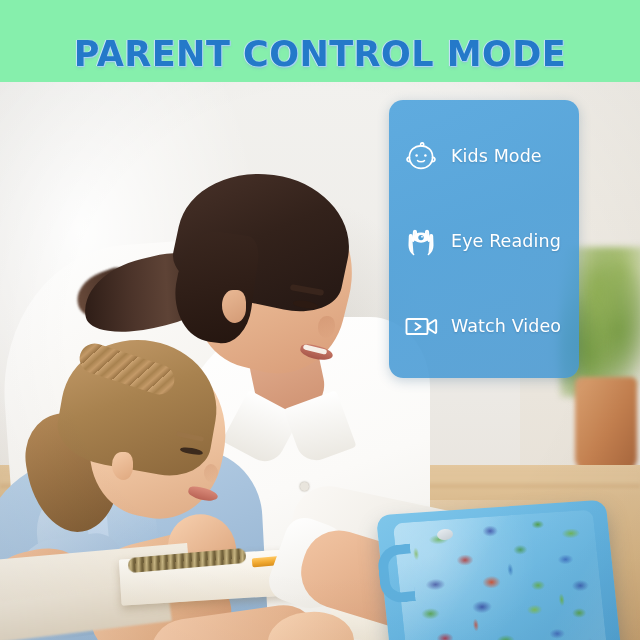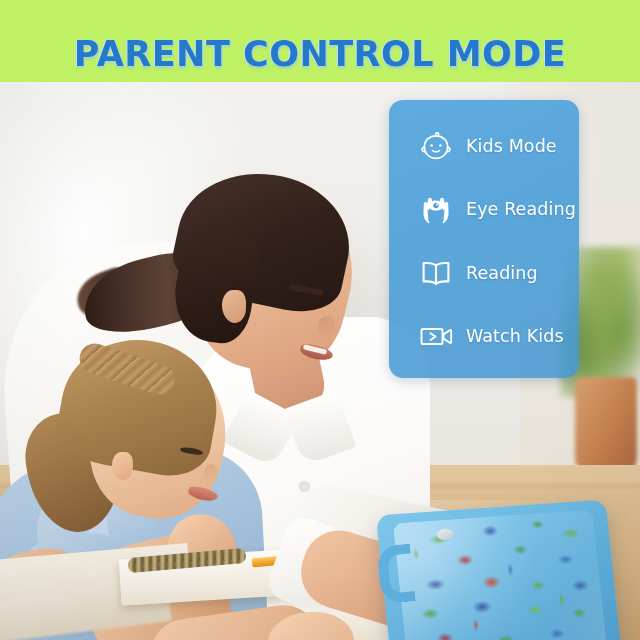--- a/index.html
+++ b/index.html
@@ -6,21 +6,21 @@
 
   html, body {
     width: 640px; height: 640px;
     overflow: hidden;
     font-family: "Liberation Sans", sans-serif;
   }
 
   #stage {
     position: relative;
     width: 640px; height: 640px;
-    background: #bef264;
+    background: #86efac;
     overflow: hidden;
   }
 
   
   .photo-scene {
     position: absolute;
     left: 0; top: 82px;
     width: 640px; height: 558px;
     overflow: hidden;
   }
@@ -473,21 +473,21 @@
 
   
   .feature-panel {
     position: absolute;
     left: 389px; top: 100px;
     width: 190px; height: 278px;
     background: linear-gradient(160deg, rgba(84,166,222,.93) 0%,
                 rgba(74,158,216,.90) 45%, rgba(70,152,211,.86) 100%);
     border-radius: 14px;
     box-shadow: 0 3px 12px rgba(40,90,130,.25);
-    padding: 14px 0 10px 15px;
+    padding: 14px 0 10px 0;
     display: flex;
     flex-direction: column;
     justify-content: space-around;
   }
   .feature-row {
     display: flex;
     align-items: center;
     gap: 9px;
     padding-left: 11px;
     height: 58px;
@@ -633,37 +633,27 @@
           <path d="M12.4 20.2c-.3-2 .2-7.9.3-9.4.1-1.6 2.4-1.6 2.5 0 .1 1.6.3 6.3.4 8" fill="#ffffff" fill-opacity=".9"></path>
           <path d="M27.6 20.2c.3-2-.2-7.9-.3-9.4-.1-1.6-2.4-1.6-2.5 0-.1 1.6-.3 6.3-.4 8" fill="#ffffff" fill-opacity=".9"></path>
           <ellipse cx="20" cy="16.6" rx="6.9" ry="4.3" fill="#ffffff" stroke="#ffffff"></ellipse>
           <ellipse cx="20" cy="16.6" rx="2.7" ry="2.7" fill="#4e9fd6" stroke="none"></ellipse>
           <circle cx="21" cy="15.7" r=".9" fill="#ffffff" stroke="none"></circle>
         </svg>
       </span>
       <span class="feature-label">Eye Reading</span>
     </div>
 
-    <div class="feature-row">
-      <span class="feature-icon">
-        <svg width="40" height="40" viewBox="0 0 40 40" fill="none" stroke="#ffffff" stroke-width="2.1" stroke-linecap="round" stroke-linejoin="round">
-          <path d="M20 12.6c-2-1.7-5-2.6-8.8-2.6H7.6v18.4h3.6c3.8 0 6.8.9 8.8 2.6"></path>
-          <path d="M20 12.6c2-1.7 5-2.6 8.8-2.6h3.6v18.4h-3.6c-3.8 0-6.8.9-8.8 2.6"></path>
-          <path d="M20 12.6v18.4"></path>
-        </svg>
-      </span>
-      <span class="feature-label">Reading</span>
-    </div>
 
     <div class="feature-row">
       <span class="feature-icon">
         <svg width="40" height="40" viewBox="0 0 40 40" fill="none" stroke="#ffffff" stroke-width="1.9" stroke-linecap="round" stroke-linejoin="round">
           <rect x="5.5" y="13" width="21" height="15" rx="1.6"></rect>
           <path d="M27.5 18.4 33.8 14.2c.6-.4 1.4 0 1.4.7v11.2c0 .7-.8 1.1-1.4.7l-6.3-4.2z"></path>
           <path d="M14.5 17.2l5 3.4-5 3.4"></path>
         </svg>
       </span>
-      <span class="feature-label">Watch Kids</span>
+      <span class="feature-label">Watch Video</span>
     </div>
 
   </div>
 
 </div>
 
 </body></html>

